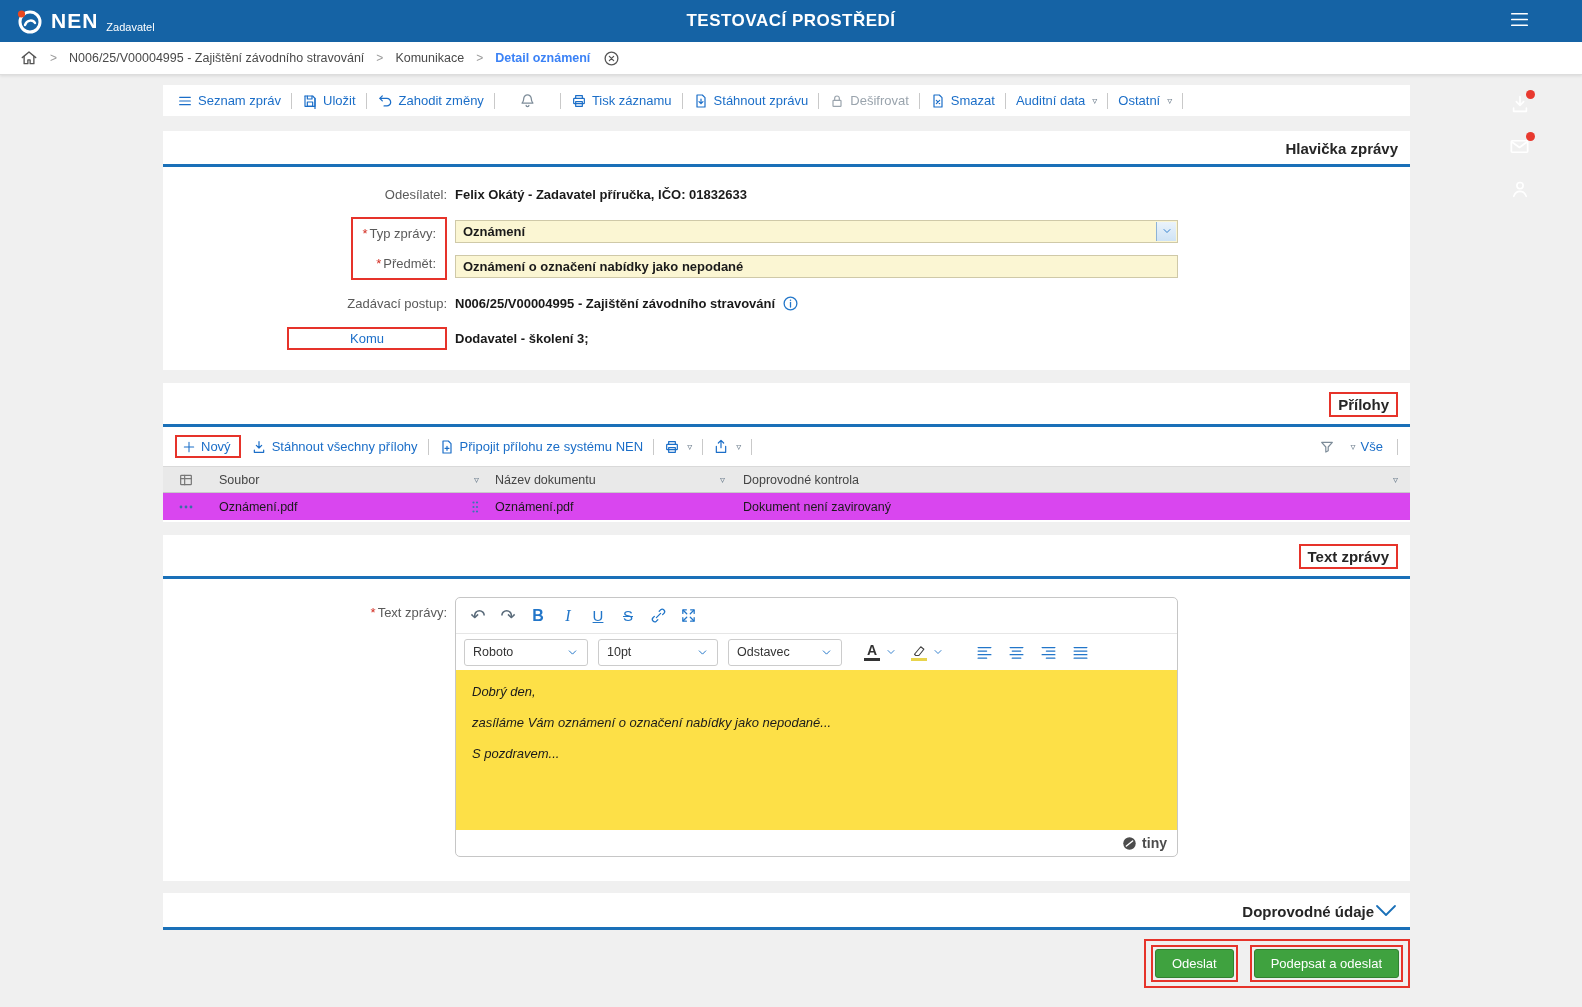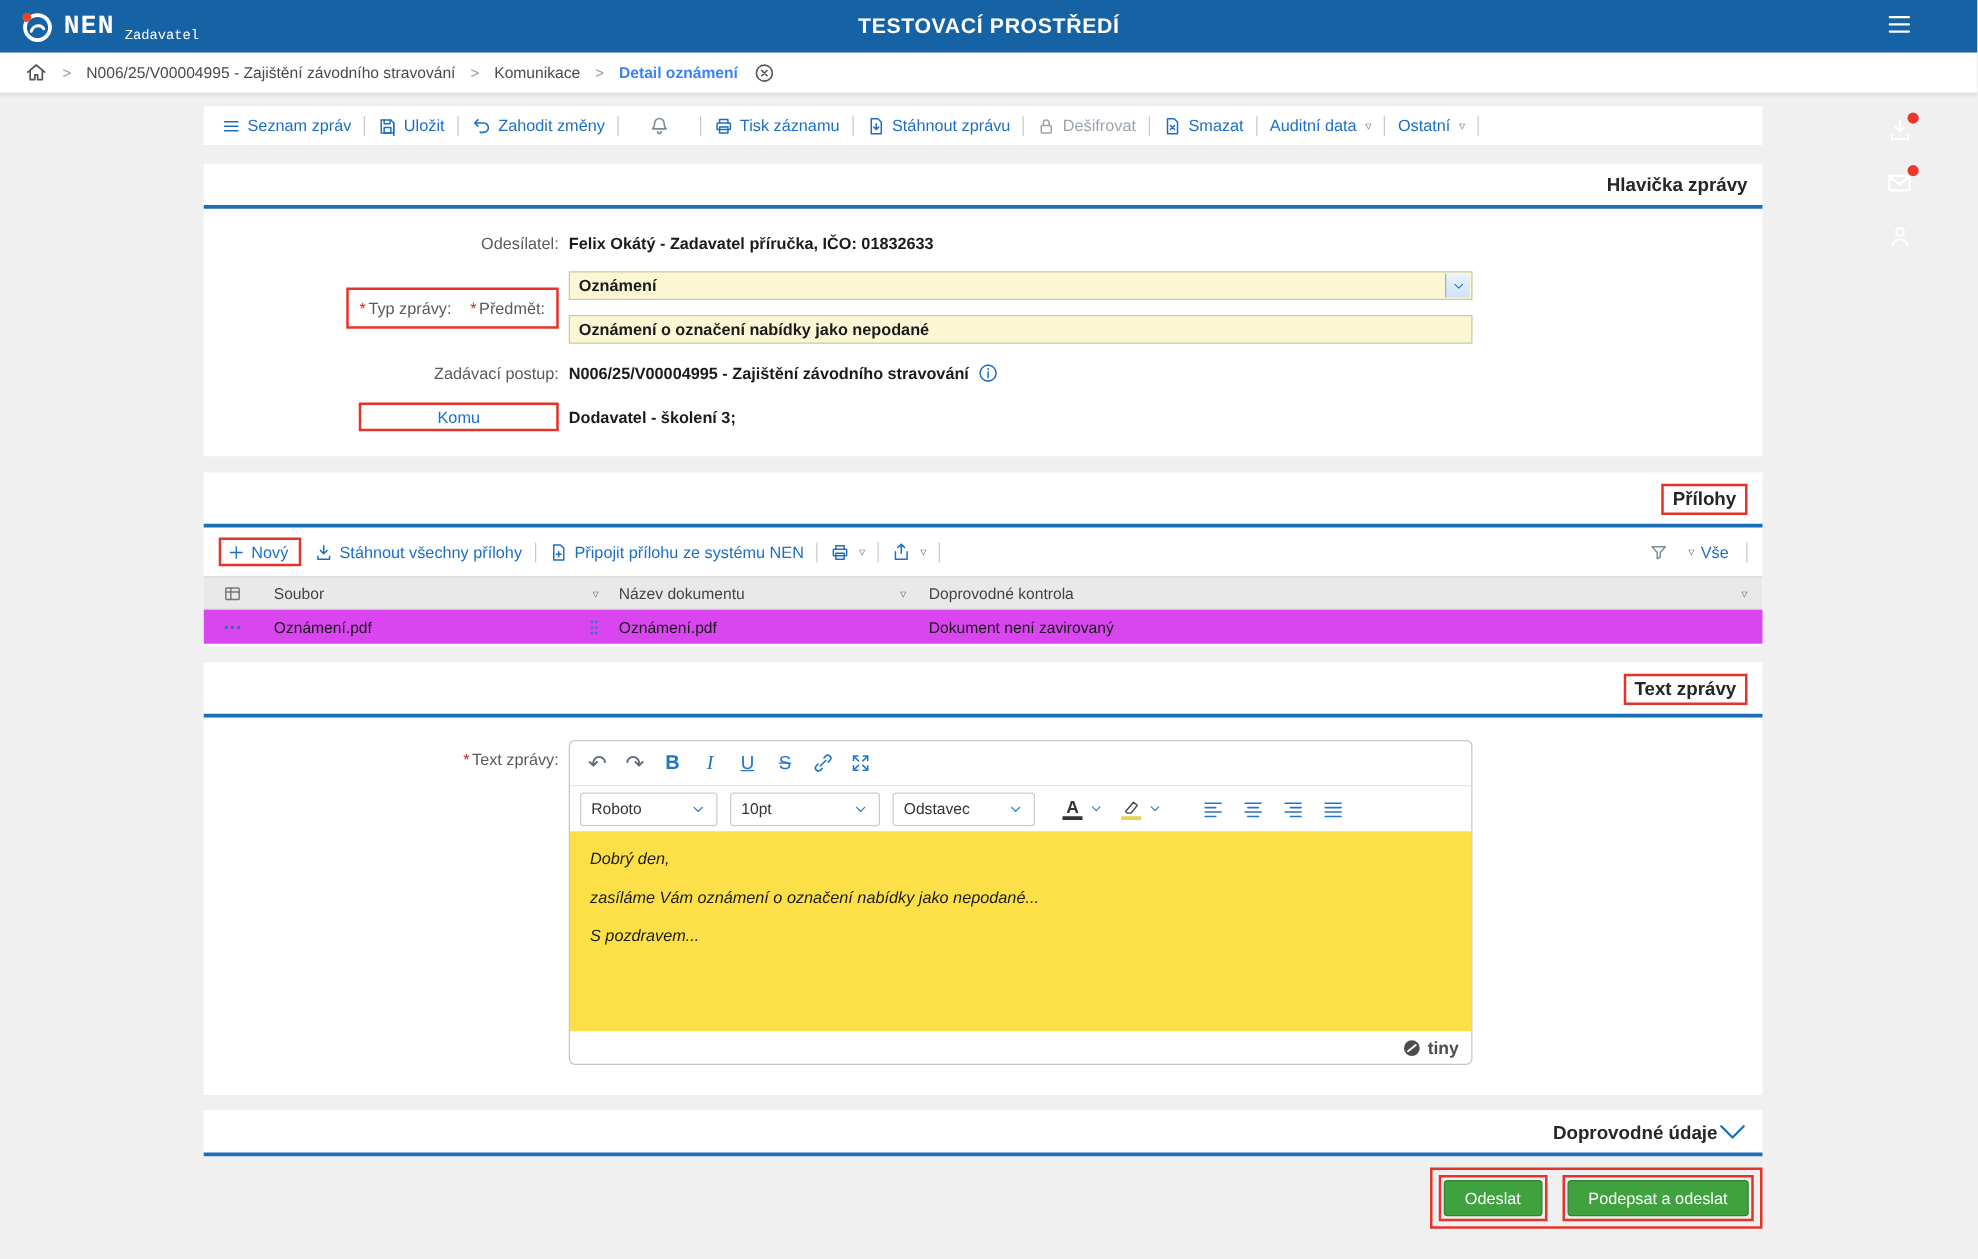--- a/index.html
+++ b/index.html
@@ -3,21 +3,21 @@
 <meta charset="utf-8">
 <style>
   * { box-sizing: border-box; margin: 0; padding: 0; }
   html,body { width:1582px; height:1007px; overflow:hidden; }
   body { background:#f0f0f0; font-family:"Liberation Sans", sans-serif; font-size:13px; color:#333; }
   svg { display:block; }
   .ic { stroke:currentColor; fill:none; stroke-width:1.8; stroke-linecap:round; stroke-linejoin:round; }
 
   
   .topbar { height:42px; background:#1563a5; display:flex; align-items:center; color:#fff; padding:0 16px; position:relative; }
-  .brand { display:flex; align-items:flex-end; gap:8px; cursor:pointer; position:relative; z-index:2;font-family:Liberation Mono, monospace; }
+  .brand { display:flex; align-items:center; gap:8px; cursor:pointer; position:relative; z-index:2; }
   .brand-name { font-size:21px; font-weight:bold; letter-spacing:1px; line-height:26px; }
   .brand-sub { font-size:11px; margin-top:12px; }
   .env-title { position:absolute; left:0; right:0; top:0; bottom:0; display:flex; align-items:center; justify-content:center; font-size:17px; font-weight:bold; letter-spacing:.5px; }
   .top-right { margin-left:auto; display:flex; align-items:center; gap:20px; position:relative; z-index:2;flex-direction:column; }
   .tr-group { display:flex; align-items:center; gap:7px; cursor:pointer; }
   .vsep { width:1px; height:24px; background:rgba(255,255,255,.45); }
   .create-vz span { font-size:14px; font-weight:bold; }
   .badge-wrap { position:relative; cursor:pointer; }
   .badge-dot { position:absolute; top:-3px; right:-4px; width:9px; height:9px; border-radius:50%; background:#e8392f; }
 
@@ -46,21 +46,21 @@
   .hdr-card { margin-top:15px; padding-bottom:20px; }
   .form { padding-top:20px; }
   .form-row { display:flex; align-items:center; margin-bottom:15px; }
   .form-label { width:292px; flex-shrink:0; text-align:right; padding-right:8px; color:#5a5a5a; }
   .form-value { font-weight:bold; color:#1a1a1a; display:flex; align-items:center; gap:7px; }
   .req { color:#d22c21; margin-right:2px; }
   .input-yellow { width:723px; height:23px; background:#fbf6d3; border:1px solid #cfc9a8; display:flex; align-items:center; padding:0 7px; font-weight:bold; color:#1a1a1a; position:relative; cursor:text; }
   .dd-btn { position:absolute; right:1px; top:1px; bottom:1px; width:20px; background:linear-gradient(#eaf3fb,#cfe3f5); border-left:1px solid #8db3d6; display:flex; align-items:center; justify-content:center; color:#2276c9; cursor:pointer; }
   .form-dual { display:flex; align-items:center; margin-bottom:15px; }
   .dual-label-col { width:292px; flex-shrink:0; display:flex; justify-content:flex-end; padding-right:8px; }
-  .dual-labels { padding:7px 9px; display:flex; flex-direction:row; gap:15px; color:#5a5a5a; text-align:right; }
+  .dual-labels { padding:7px 9px; display:flex; flex-direction:column; gap:15px; color:#5a5a5a; text-align:right; }
   .dual-fields { display:flex; flex-direction:column; gap:12px; }
   .info-ic { width:17px; height:17px; color:#2276c9; cursor:pointer; flex-shrink:0; }
   .komu-btn { width:160px; height:23px; display:flex; align-items:center; justify-content:center; color:#1b6ec8; cursor:pointer; font-size:13px; }
 
   
   .attach-card { margin-top:13px; padding-bottom:2px; }
   .attach-toolbar { display:flex; align-items:center; gap:10px; padding:8px 12px; }
   .at-right { margin-left:auto; display:flex; align-items:center; gap:14px; }
   .novy-box { display:flex; align-items:center; gap:5px; color:#1b6ec8; padding:2px 8px 2px 5px; cursor:pointer; }
   .funnel { color:#7d8c99; cursor:pointer; }
@@ -82,21 +82,21 @@
   .ed-toolbar1 { height:36px; display:flex; align-items:center; gap:2px; padding:0 8px; border-bottom:1px solid #e6e6e6; }
   .ed-toolbar2 { height:36px; display:flex; align-items:center; gap:10px; padding:0 8px; }
   .ebtn { min-width:28px; height:26px; display:flex; align-items:center; justify-content:center; color:#2276c9; font-size:15px; cursor:pointer; border-radius:3px; }
   .ebtn.gray { color:#5a6b7a; font-size:18px; }
   .ebtn.bold-b { font-weight:bold; font-size:16px; }
   .ebtn.ital { font-style:italic; font-family:"Liberation Serif", serif; font-size:16px; }
   .ebtn.und { text-decoration:underline; font-size:15px; }
   .ebtn.strike { text-decoration:line-through; font-size:15px; }
   .eselect { height:27px; border:1px solid #ccc; border-radius:3px; background:#fff; display:flex; align-items:center; justify-content:space-between; padding:0 8px; color:#333; font-size:12.5px; cursor:pointer; }
   .eselect .chev { color:#2276c9; }
-  .w-font { width:110px; } .w-size { width:120px; } .w-block { width:114px; }
+  .w-font { width:124px; } .w-size { width:120px; } .w-block { width:114px; }
   .colorbtn { display:flex; flex-direction:column; align-items:center; justify-content:center; width:24px; height:26px; cursor:pointer; color:#333; }
   .colorbtn .a { font-size:14px; font-weight:bold; line-height:14px; }
   .colorbar { width:16px; height:3px; background:#333; margin-top:1px; }
   .colorbar.yellow { background:#e8d44d; }
   .chev-sm { color:#2276c9; margin-left:1px; cursor:pointer; }
   .align-group { display:flex; align-items:center; gap:4px; margin-left:16px; }
   .ed-content { background:#fde047; height:160px; padding:14px 16px; color:#1a1a1a; font-size:13px;font-style:italic; }
   .ed-content p { margin-bottom:16px; }
   .ed-footer { height:26px; display:flex; align-items:center; justify-content:flex-end; gap:5px; padding:0 10px; color:#4c4c4c; }
   .tiny-name { font-weight:bold; font-size:14px; }

